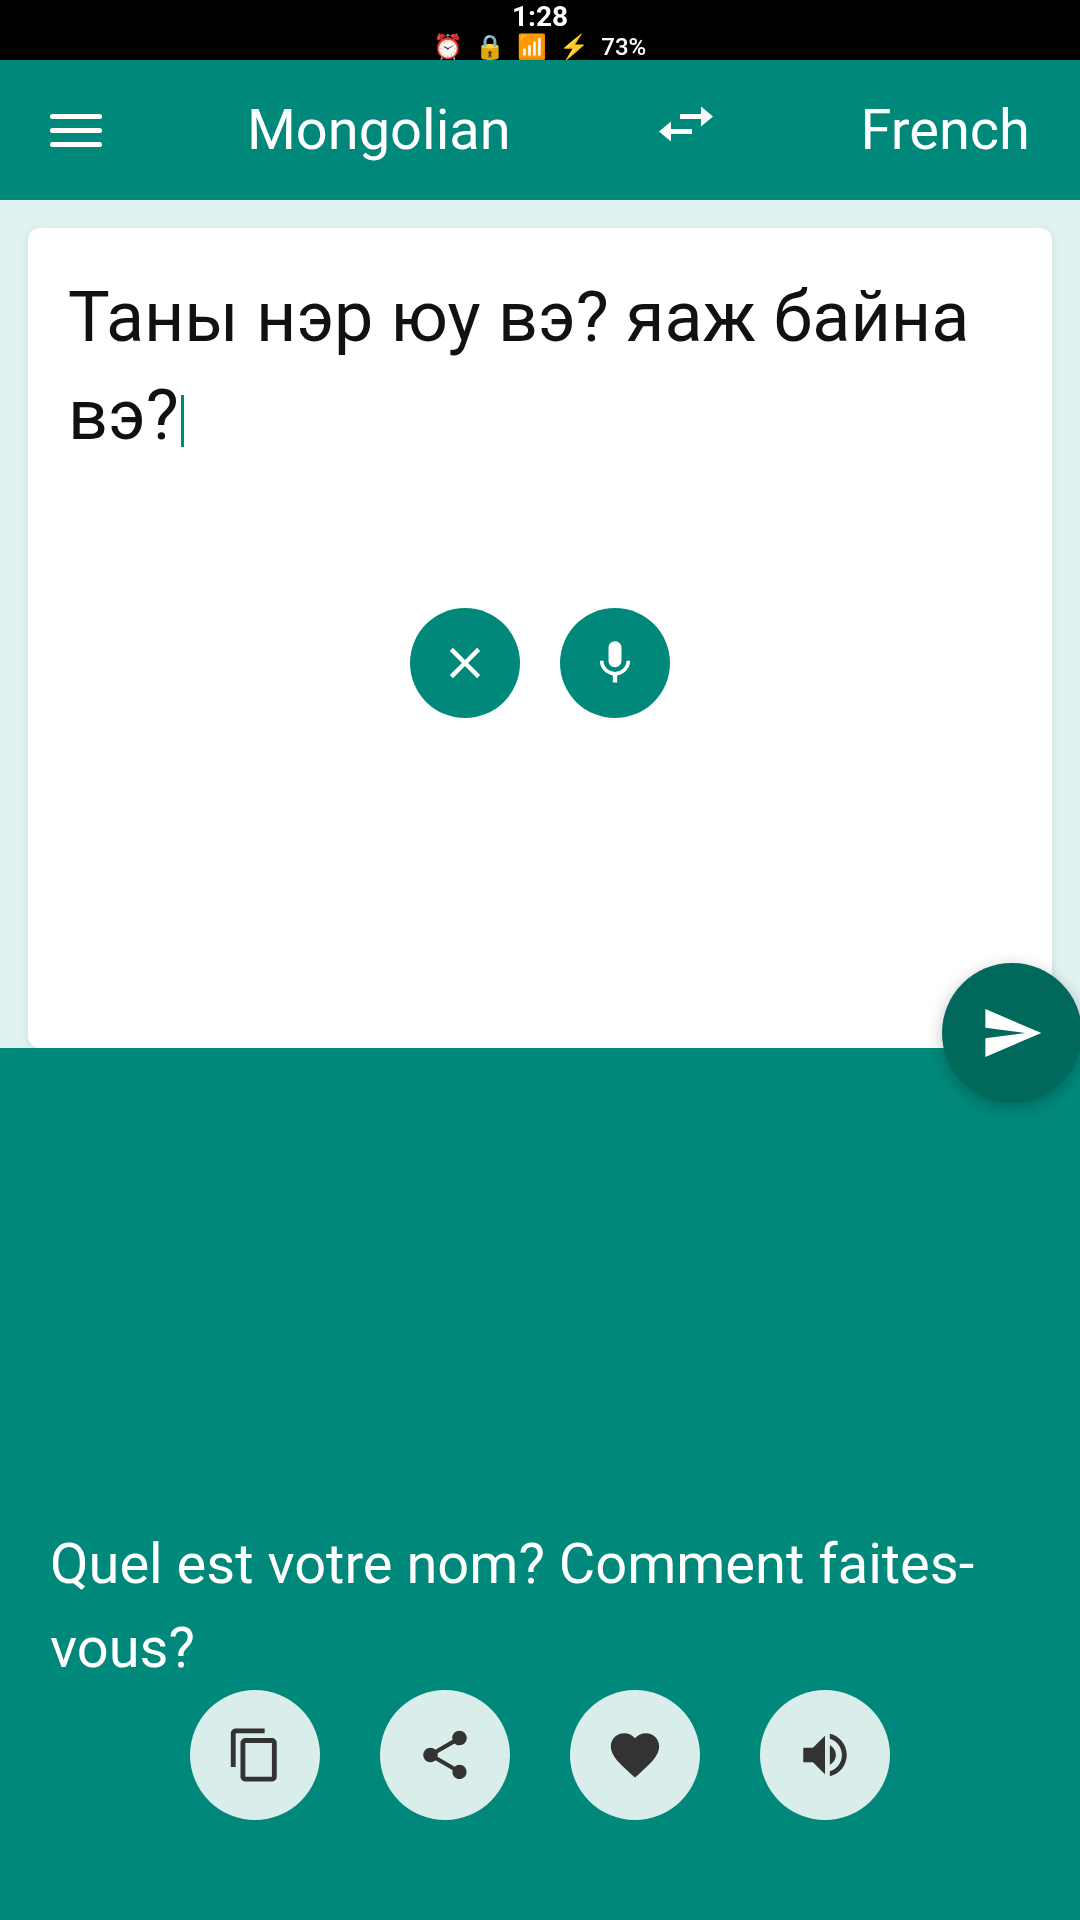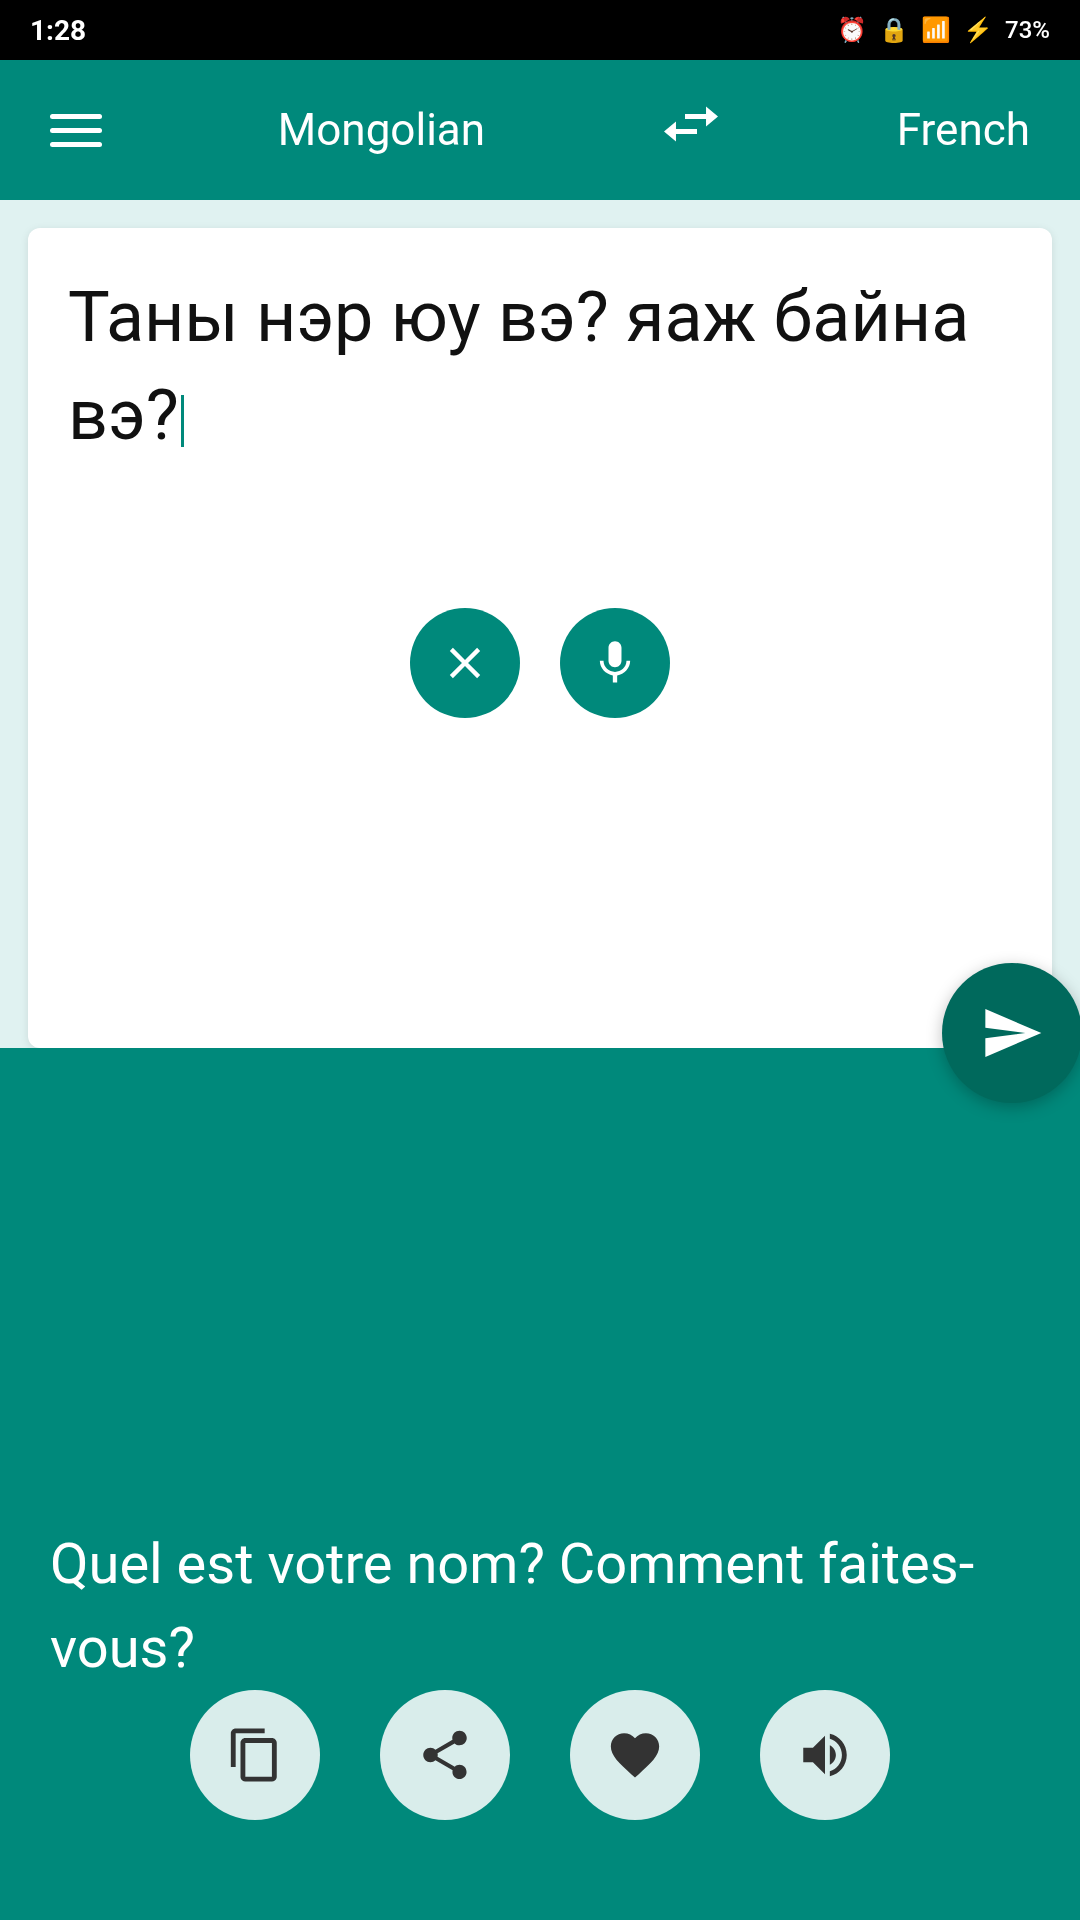--- a/index.html
+++ b/index.html
@@ -19,20 +19,21 @@
       width: 100%;
       height: 60px;
       background: #000;
       display: flex;
       align-items: center;
       justify-content: space-between;
       padding: 0 30px;
       color: #fff;
       font-size: 28px;
       font-weight: 500;
+      flex-direction: column;
     }
     .status-left { font-weight: bold; }
     .status-right {
       display: flex;
       align-items: center;
       gap: 12px;
     }
     .status-icon { font-size: 24px; }
 
     
@@ -52,21 +53,21 @@
       cursor: pointer;
     }
     .app-bar-menu span {
       display: block;
       width: 52px;
       height: 5px;
       background: #fff;
       border-radius: 3px;
     }
     .app-bar-lang {
-      font-size: 44px;
+      font-size: 56px;
       color: #fff;
       font-weight: 400;
     }
     .app-bar-swap {
       font-size: 52px;
       color: #fff;
       cursor: pointer;
       transform: scaleX(1.2);
     }
 

